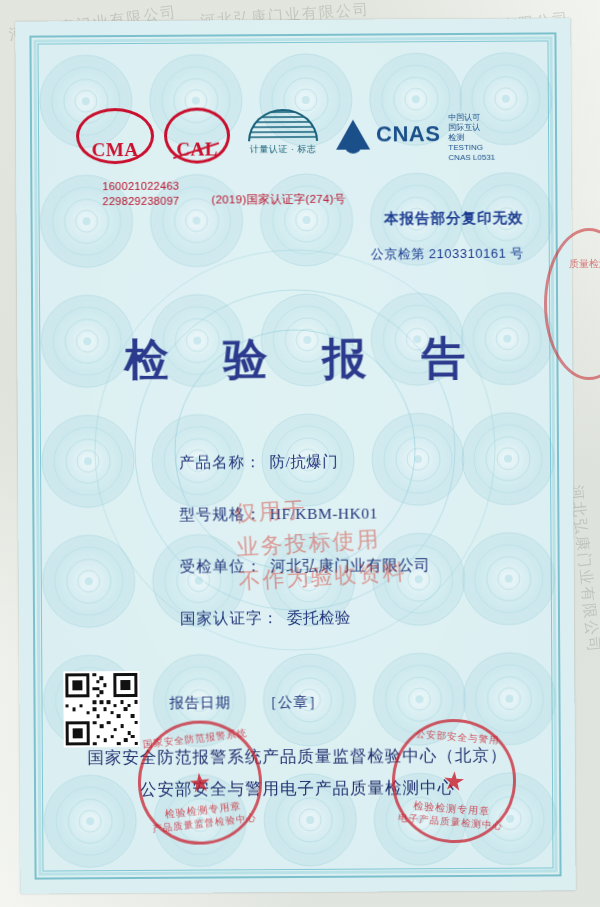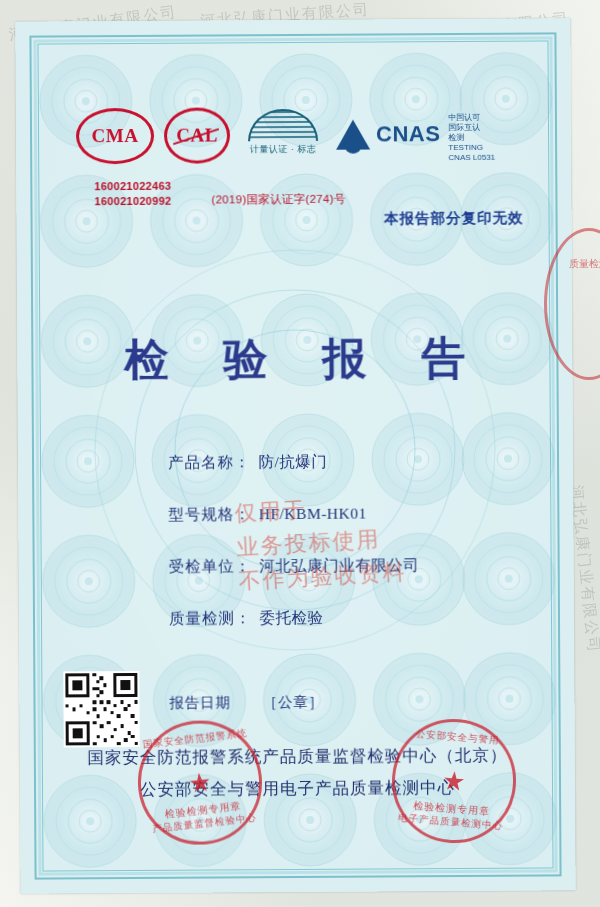--- a/index.html
+++ b/index.html
@@ -105,21 +105,21 @@
     display: flex;
     align-items: center;
     gap: 10px;
   }
   .logo-box { position: relative; }
 
   .cma-ring, .cal-ring {
     width: 72px; height: 50px;
     border: 3px solid #c8102e;
     border-radius: 50%;
-    display: flex; align-items: center; justify-content: center;
+    display: flex; align-items: flex-end; justify-content: center;
     color: #c8102e;
     font-weight: bold;
     font-size: 19px;
     letter-spacing: 0.5px;
     font-family: "Liberation Serif", serif;
   }
   .cal-ring { width: 60px; }
   .cal-ring .cal-inner {
     position: relative;
     display: inline-block;
@@ -180,28 +180,27 @@
     font-size: 8px;
     line-height: 1.25;
     color: #1b4f8a;
     margin-left: 2px;
     margin-top: 7px;
   }
 
   
   .cma-nums {
     position: absolute;
-    left: 78px;
+    left: 86px;
     top: 158px;
     font-size: 11px;
     color: #b8102a;
     line-height: 1.35;
     font-family: "Liberation Sans", sans-serif;
     letter-spacing: 0.3px;
-    font-weight: bold;
   }
   .cal-num {
     position: absolute;
     left: 195px;
     top: 172px;
     font-size: 11.5px;
     color: #b8102a;
     letter-spacing: 0.3px;
   }
 
@@ -250,20 +249,21 @@
     display: flex;
     align-items: baseline;
     height: 52px;
     font-size: 15.5px;
     color: #22357a;
     font-family: "Liberation Serif", serif;
   }
   .field-label {
     letter-spacing: 1px;
     white-space: nowrap;
+    margin-left: 11px;
   }
   .field-value {
     margin-left: 8px;
     letter-spacing: 0.5px;
     white-space: nowrap;
   }
 
   
   .date-row {
     position: absolute;
@@ -504,44 +504,45 @@
           <span>国际互认</span><br>
           <span>检测</span><br>
           <span>TESTING</span><br>
           <span>CNAS L0531</span>
         </span>
       </div>
     </div>
 
     <div class="cma-nums">
       <div>160021022463</div>
-      <div>160021020992</div>
+      <div>229829238097</div>
     </div>
 
     <div class="cal-num">(2019)国家认证字(274)号</div>
 
     <div class="notice-copy">本报告部分复印无效</div>
+    <div class="notice-no">公京检第 2103310161 号</div>
 
     <div class="title">检 验 报 告</div>
 
     <div class="fields">
       <div class="field-row">
         <span class="field-label">产品名称：</span>
         <span class="field-value">防/抗爆门</span>
       </div>
       <div class="field-row">
         <span class="field-label">型号规格：</span>
         <span class="field-value">HF/KBM-HK01</span>
       </div>
       <div class="field-row">
         <span class="field-label">受检单位：</span>
         <span class="field-value">河北弘康门业有限公司</span>
       </div>
       <div class="field-row">
-        <span class="field-label">质量检测：</span>
+        <span class="field-label">国家认证字：</span>
         <span class="field-value">委托检验</span>
       </div>
     </div>
 
     <div class="red-stamp">
       <div>仅用于</div>
       <div>业务投标使用</div>
       <div>不作为验收资料</div>
     </div>
 

